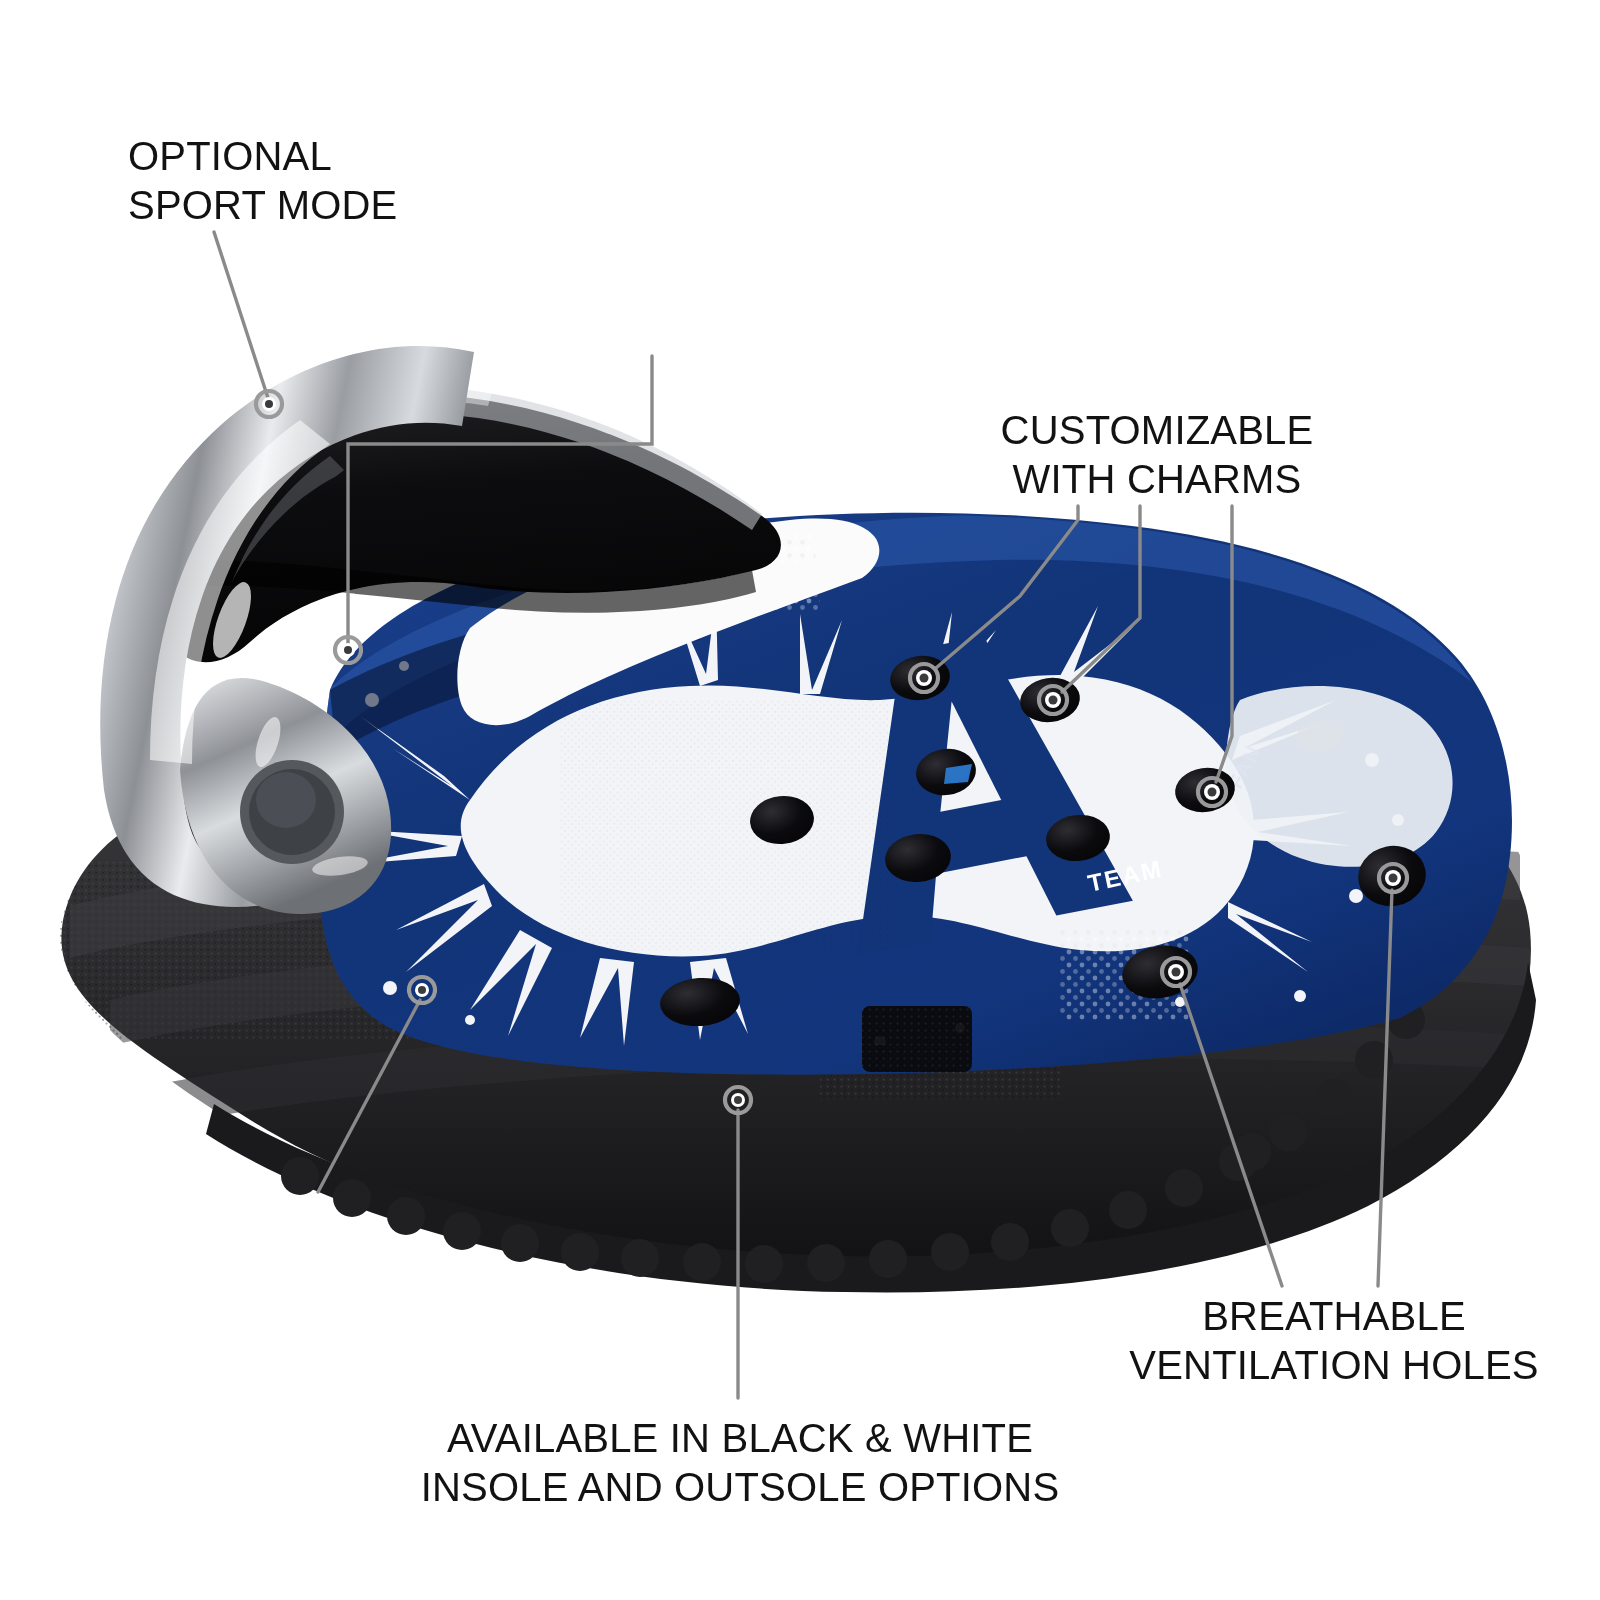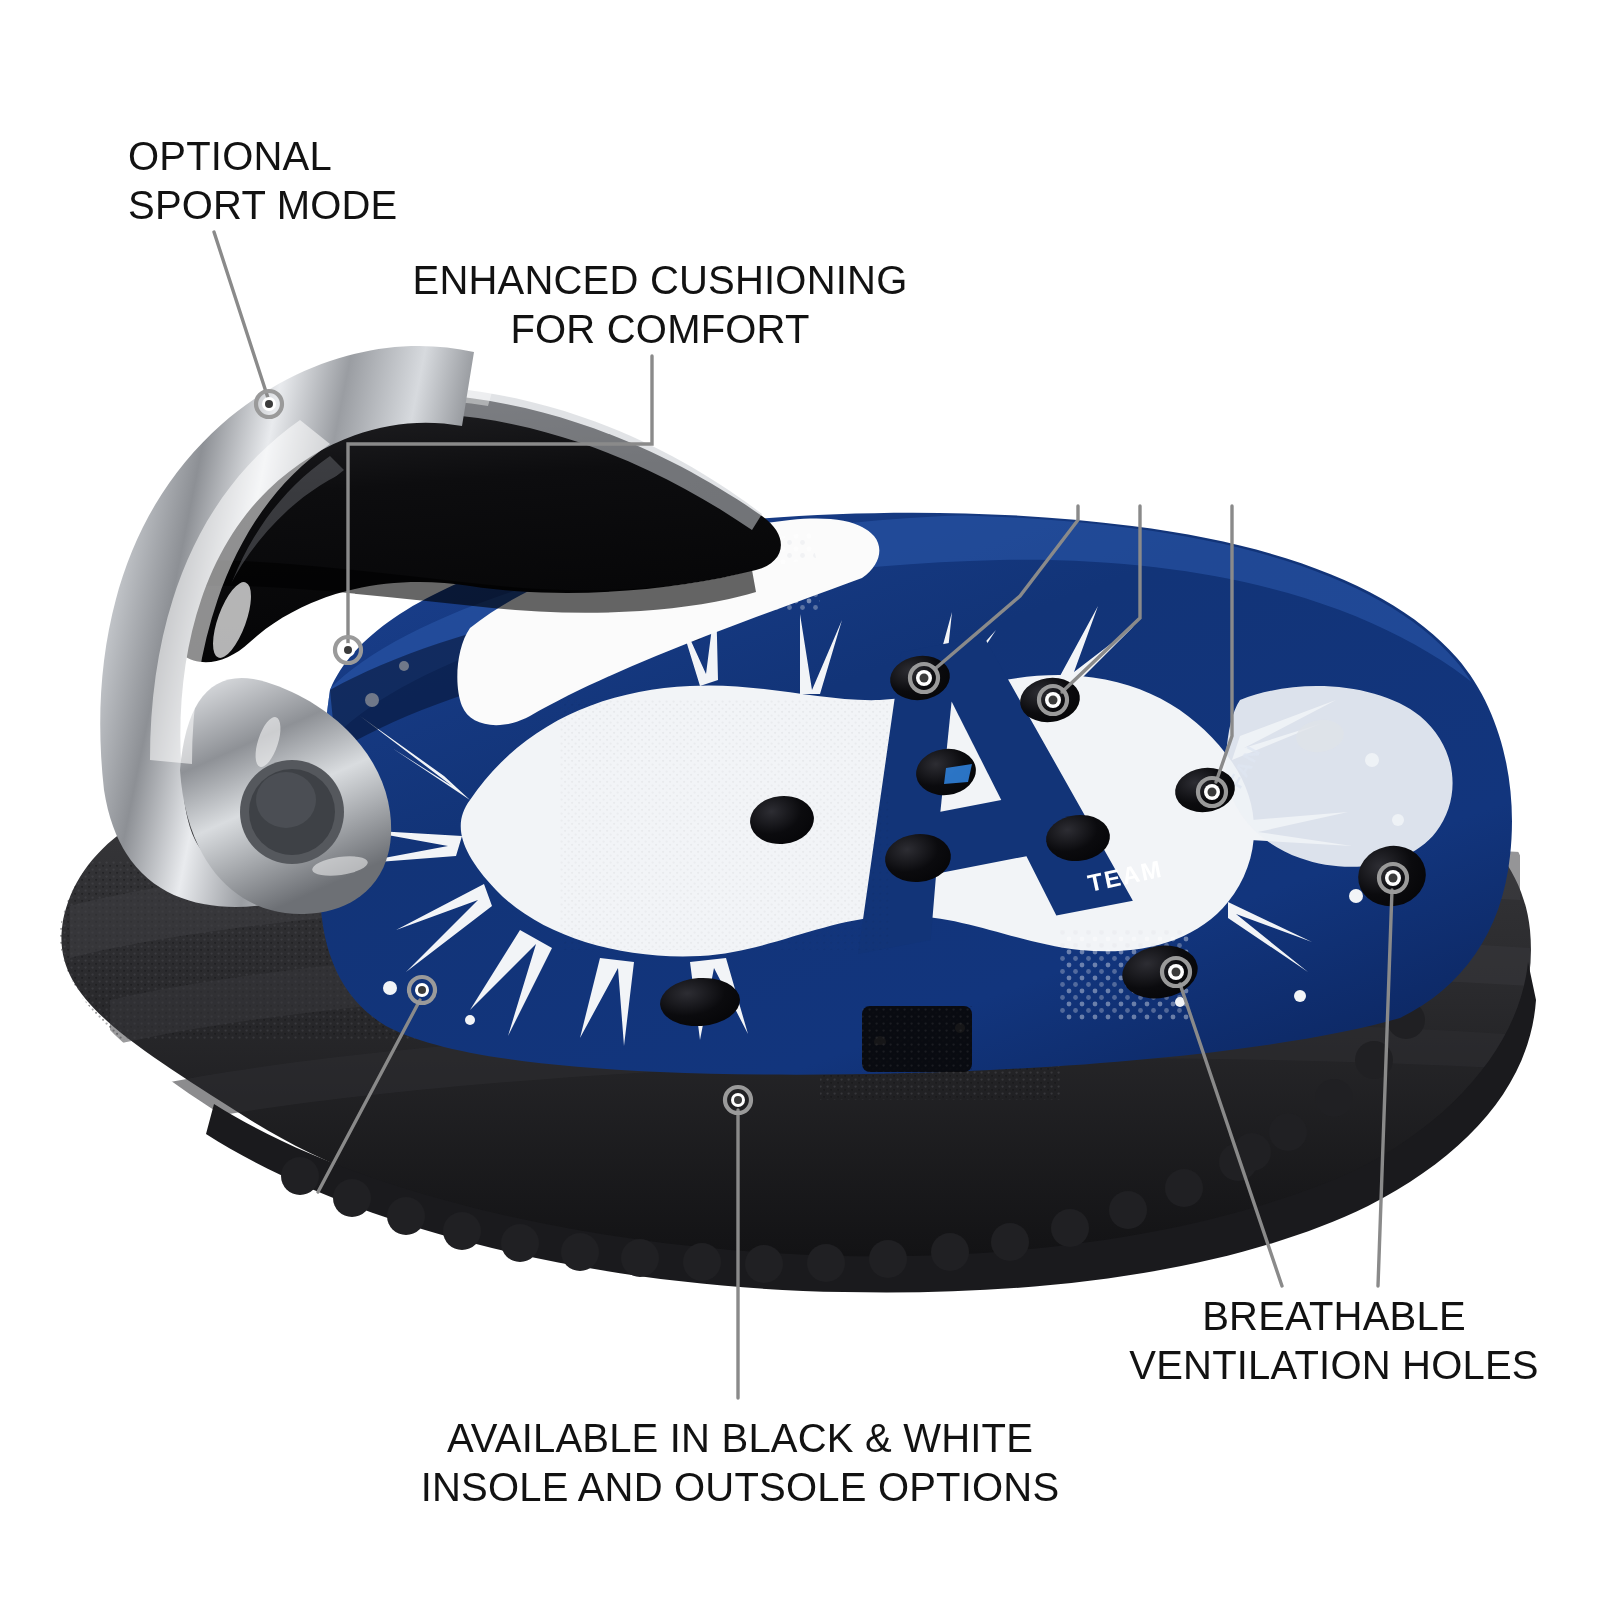--- a/index.html
+++ b/index.html
@@ -417,23 +417,23 @@
         <circle class="mk-out" cx="1393" cy="878" r="14"></circle>
         <circle class="mk-hole" cx="1393" cy="878" r="8"></circle>
         <circle class="mk-in" cx="1393" cy="878" r="4.5"></circle>
       </g>
     </g>
   </svg>
 
   <div class="callout c-left" style="left:128px; top:132px;">OPTIONAL
 SPORT MODE</div>
 
-  <div class="callout c-center" style="left:400px; top:256px; width:520px;">ENHANCED CUSHIONING
-FOR COMFORT</div>
-
+
+  <div class="callout c-right" style="left:984px; top:406px; width:346px;">CUSTOMIZABLE
+WITH CHARMS</div>
 
 
   <div class="callout c-center" style="left:1096px; top:1292px; width:476px;">BREATHABLE
 VENTILATION HOLES</div>
 
   <div class="callout c-center" style="left:420px; top:1414px; width:640px;">AVAILABLE IN BLACK &amp; WHITE
 INSOLE AND OUTSOLE OPTIONS</div>
 
 </div>
 

